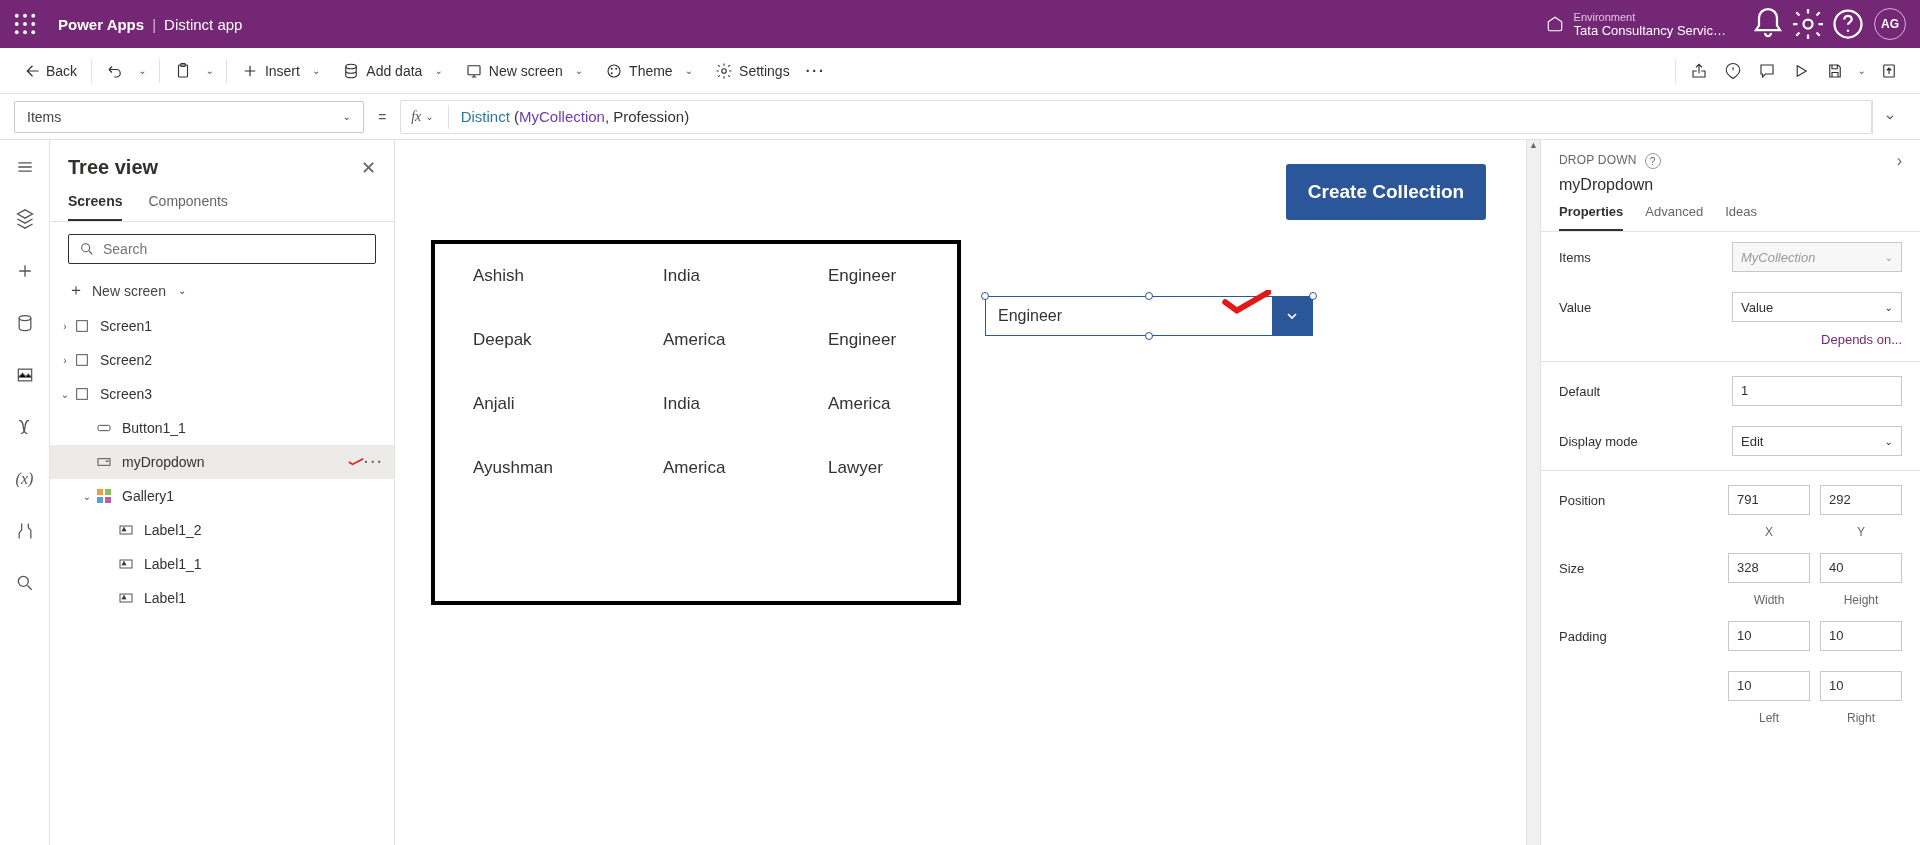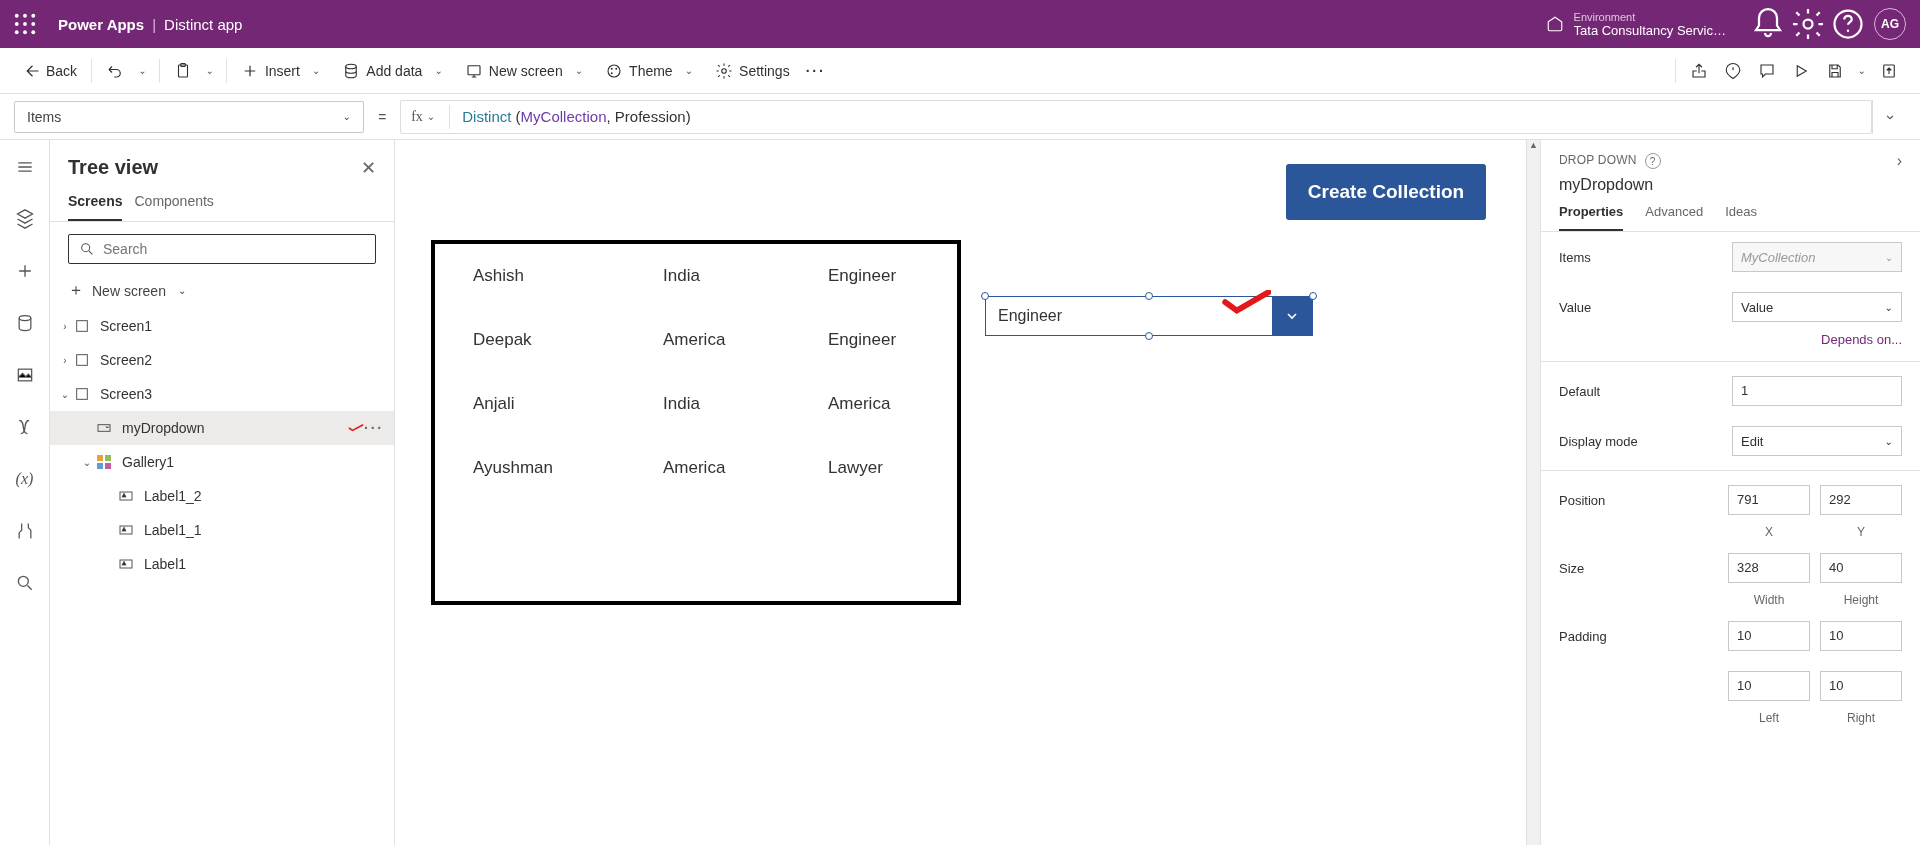--- a/index.html
+++ b/index.html
@@ -26,21 +26,21 @@
 .cmd .vsep{width:1px;height:24px;background:#e1e1e1;margin:0 6px}
 .cmd .chev{font-size:10px;color:#555;padding:0 6px}
 .cmd .spacer{flex:1}
 .cmd svg{width:18px;height:18px}
 
 
 .fbar{height:46px;border-bottom:1px solid #e1e1e1;display:flex;align-items:center;padding:0 14px;font-size:14px}
 .prop-sel{width:350px;border:1px solid #c8c8c8;border-radius:2px;padding:7px 12px;display:flex;align-items:center;justify-content:space-between;color:#444}
 .prop-eq{margin:0 14px;font-style:italic;color:#555}
 .fx-outer{flex:1;display:flex;align-items:center;border:1px solid #ddd;border-radius:2px;height:34px;padding:0 10px}
-.fx-outer .fx{color:#555;font-family:Georgia,serif;margin-right:4px}
+.fx-outer .fx{font-style:italic;color:#555;font-family:Georgia,serif;margin-right:4px}
 .fx-outer .chev{font-size:10px;color:#555;margin-right:14px}
 .fx-outer .vline{width:1px;height:24px;background:#e0e0e0;margin-right:12px}
 .fx-outer .code{font-family:Consolas,monospace;font-size:15px}
 .fx-outer .code .fn{color:#2a7a9b}
 .fx-outer .code .var{color:#6f3aaa}
 .fx-expand{width:34px;height:34px;border-left:1px solid #ddd;display:flex;align-items:center;justify-content:center}
 
 
 .layout{display:flex;height:751px}
 
@@ -48,21 +48,21 @@
 .rail{width:50px;border-right:1px solid #e1e1e1;display:flex;flex-direction:column;align-items:center;padding-top:10px;gap:18px}
 .rail .ri{width:34px;height:34px;display:flex;align-items:center;justify-content:center;cursor:pointer}
 .rail svg{width:20px;height:20px}
 .rail .fxtxt{font-style:italic;font-family:Georgia,serif}
 
 
 .tree{width:345px;border-right:1px solid #e1e1e1;display:flex;flex-direction:column}
 .tree-hdr{display:flex;align-items:center;justify-content:space-between;padding:16px 18px 4px}
 .tree-hdr h2{font-size:20px;font-weight:600;color:#323130}
 .tree-hdr .close{font-size:18px;color:#666;cursor:pointer}
-.tree-tabs{display:flex;gap:12px;padding:10px 18px 0;border-bottom:1px solid #e1e1e1}
+.tree-tabs{display:flex;gap:26px;padding:10px 18px 0;border-bottom:1px solid #e1e1e1}
 .tree-tabs .tab{padding-bottom:10px;font-size:14px;color:#666;cursor:pointer}
 .tree-tabs .tab.active{color:#323130;font-weight:600;border-bottom:2px solid #323130}
 .tree-search{margin:12px 18px;border:1px solid #323130;border-radius:2px;display:flex;align-items:center;padding:6px 10px;gap:8px}
 .tree-search input{border:none;outline:none;font-size:14px;flex:1}
 .tree-newscreen{margin:4px 18px 8px;display:flex;align-items:center;gap:8px;font-size:14px;color:#444;cursor:pointer}
 .tree-items{flex:1;overflow:auto;font-size:14px}
 .ti{display:flex;align-items:center;height:34px;cursor:pointer;padding-right:10px}
 .ti.selected{background:#edebe9}
 .ti .pad{flex-shrink:0}
 .ti .caret{width:14px;font-size:10px;color:#555;text-align:center}
@@ -393,20 +393,29 @@
       <div class="ti">
         <div class="pad" style="width:8px"></div>
           <div class="caret">⌄</div>
         <div class="ico">
             <svg viewBox="0 0 24 24">
               <rect x="4" y="4" width="16" height="16" fill="none" stroke="#555" stroke-width="1.5"></rect>
             </svg>
           </div>
         <span class="lbl">Screen3</span>
       </div>
+      <div class="ti">
+        <div class="pad" style="width:44px"></div>
+        <div class="ico">
+            <svg viewBox="0 0 24 24">
+              <rect x="3" y="8" width="18" height="8" rx="2" fill="none" stroke="#555" stroke-width="1.5"></rect>
+            </svg>
+          </div>
+        <span class="lbl">Button1_1</span>
+      </div>
       <div class="ti selected">
         <div class="pad" style="width:44px"></div>
         <div class="ico">
             <svg viewBox="0 0 24 24">
               <rect x="3" y="7" width="18" height="10" fill="none" stroke="#555" stroke-width="1.5"></rect>
               <path stroke="#555" stroke-width="1.5" d="M15 10l2 2 2-2"></path>
             </svg>
           </div>
         <span class="lbl">myDropdown</span>
         <svg class="redmark" viewBox="0 0 60 30">

